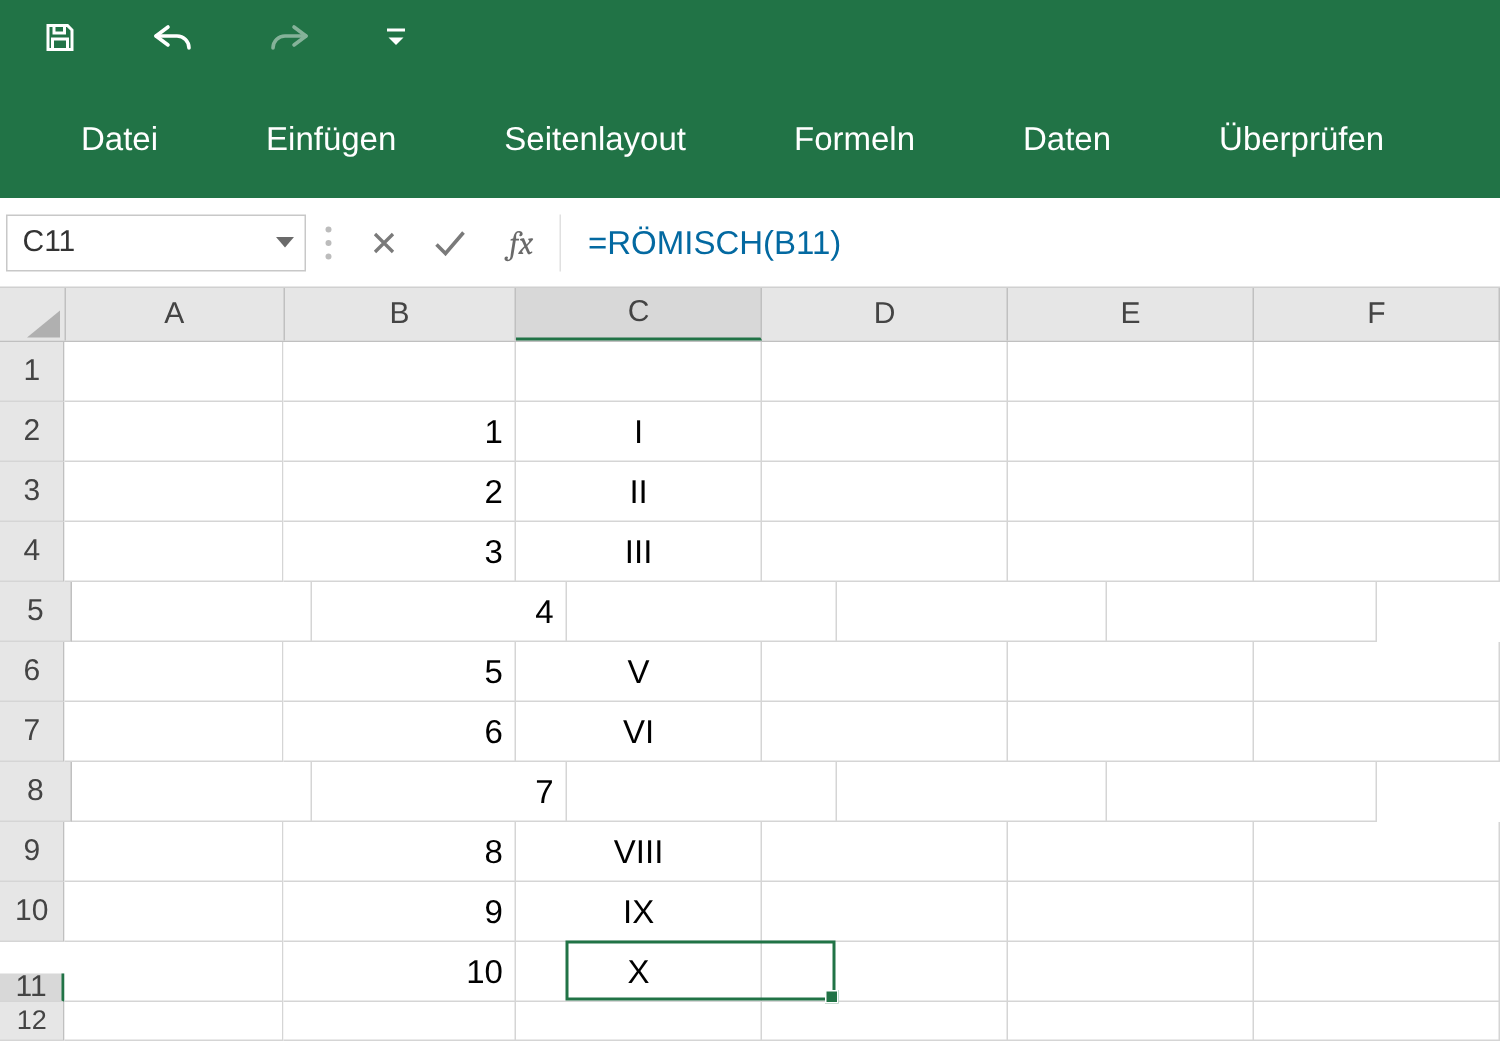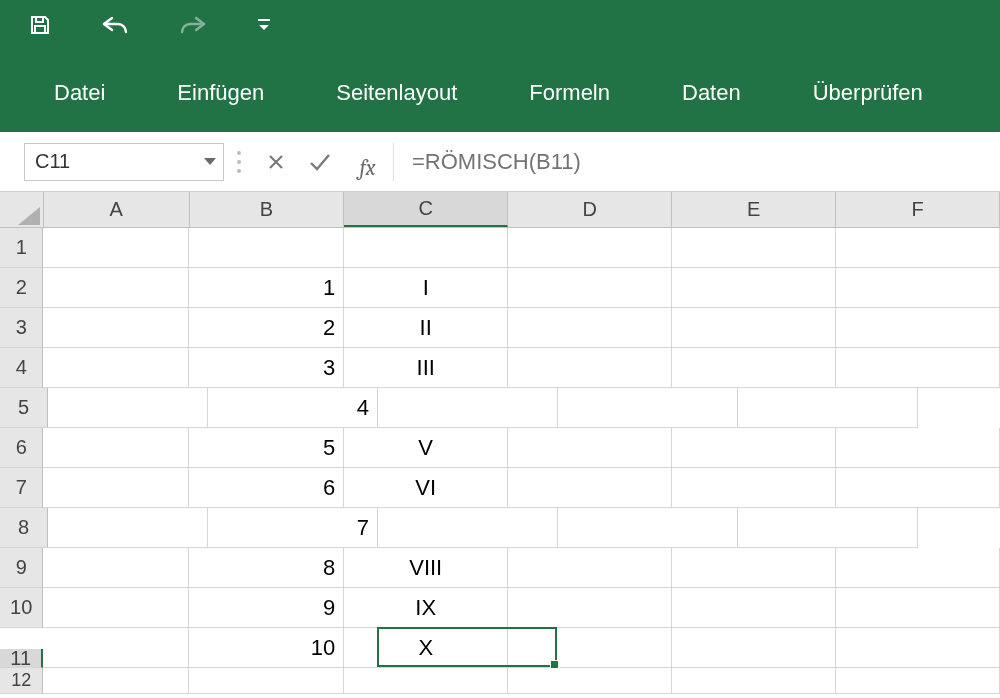--- a/index.html
+++ b/index.html
@@ -37,21 +37,21 @@
     padding: 22px 30px 26px 30px;
     cursor: pointer;
   }
 
   
   .fxrow {
     display: flex;
     align-items: center;
     height: 60px;
     border-bottom: 1px solid #d0d0d0;
-    padding: 10px 8px 10px 24px;
+    padding: 10px 8px 10px 4px;
     gap: 0;
     background: #fff;
   }
   .namebox {
     display: flex;
     align-items: center;
     justify-content: space-between;
     width: 200px;
     height: 38px;
     border: 1px solid #c8c8c8;
@@ -74,35 +74,35 @@
   .sep-dots span { width:4px; height:4px; background:#bcbcbc; border-radius:50%; }
 
   .fxbtn {
     width: 44px; height: 38px;
     display:flex; align-items:center; justify-content:center;
     color:#7a7a7a;
   }
   .fxbtn svg { display:block; }
   .fxlabel {
     width: 52px; height: 38px;
-    display:flex; align-items:flex-end; justify-content:center;
+    display:flex; align-items:center; justify-content:center;
     font-style: italic;
     font-family: "Cambria", "Times New Roman", serif;
     font-size: 22px;
     color: #6a6a6a;
     border-right: 1px solid #e0e0e0;
   }
   .formula-input {
     flex: 1;
     height: 38px;
     border: none;
     outline: none;
     padding-left: 18px;
     font-size: 22px;
-    color: #737373;
+    color: #0369a1;
     background: transparent;
   }
 
   
   .grid {
     display: flex;
     flex-direction: column;
     width: 100%;
   }
   .hdrrow {

